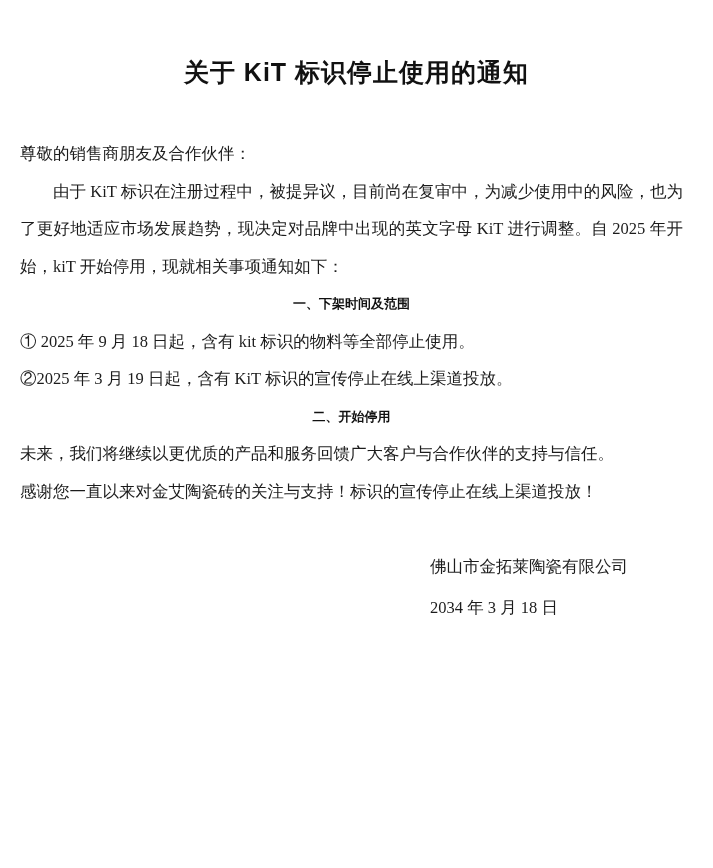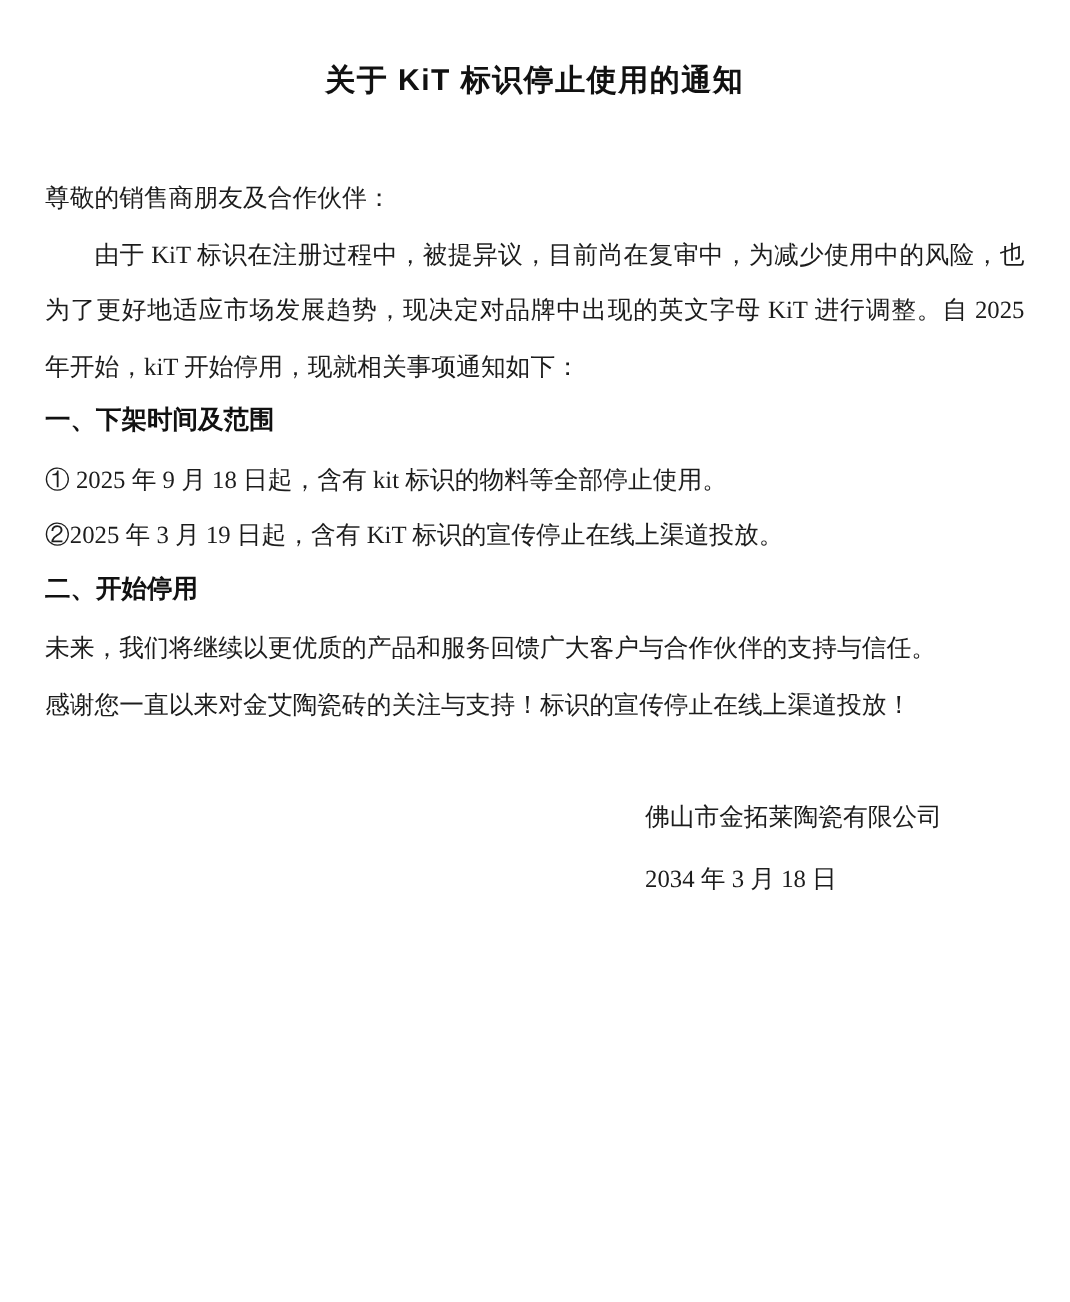--- a/index.html
+++ b/index.html
@@ -11,42 +11,42 @@
     font-family: "Liberation Serif", serif;
   }
   .page {
     position: relative;
     width: 713px;
     height: 868px;
     background: #ffffff;
     color: #1c1c1c;
   }
   .doc-title {
-    margin-top: 40px;
+    margin-top: 56px;
     text-align: center;
     font-family: "Liberation Sans", sans-serif;
     font-weight: bold;
-    font-size: 20px;
+    font-size: 25px;
     letter-spacing: 1px;
     color: #111111;
   }
   .doc-body {
-    margin: 46px 30px 0 30px;
+    margin: 46px 30px 0 20px;
     font-size: 16.5px;
     line-height: 37.5px;
     text-align: justify;
     color: #1c1c1c;
   }
   .doc-line { text-align: left; }
   .intro { text-indent: 2em; }
   .sec-heading {
-    font-family: Liberation Mono, monospace;
+    font-family: Liberation Serif, serif;
     font-weight: bold;
-    font-size: 17px;
-    text-align: left;
+    font-size: 13px;
+    text-align: center;
     color: #111111;
   }
   .signature {
     margin: 36px 55px 0 auto;
     width: max-content;
     text-align: left;
   }
   .signature div { line-height: 41px; }
 </style>
 </head>

